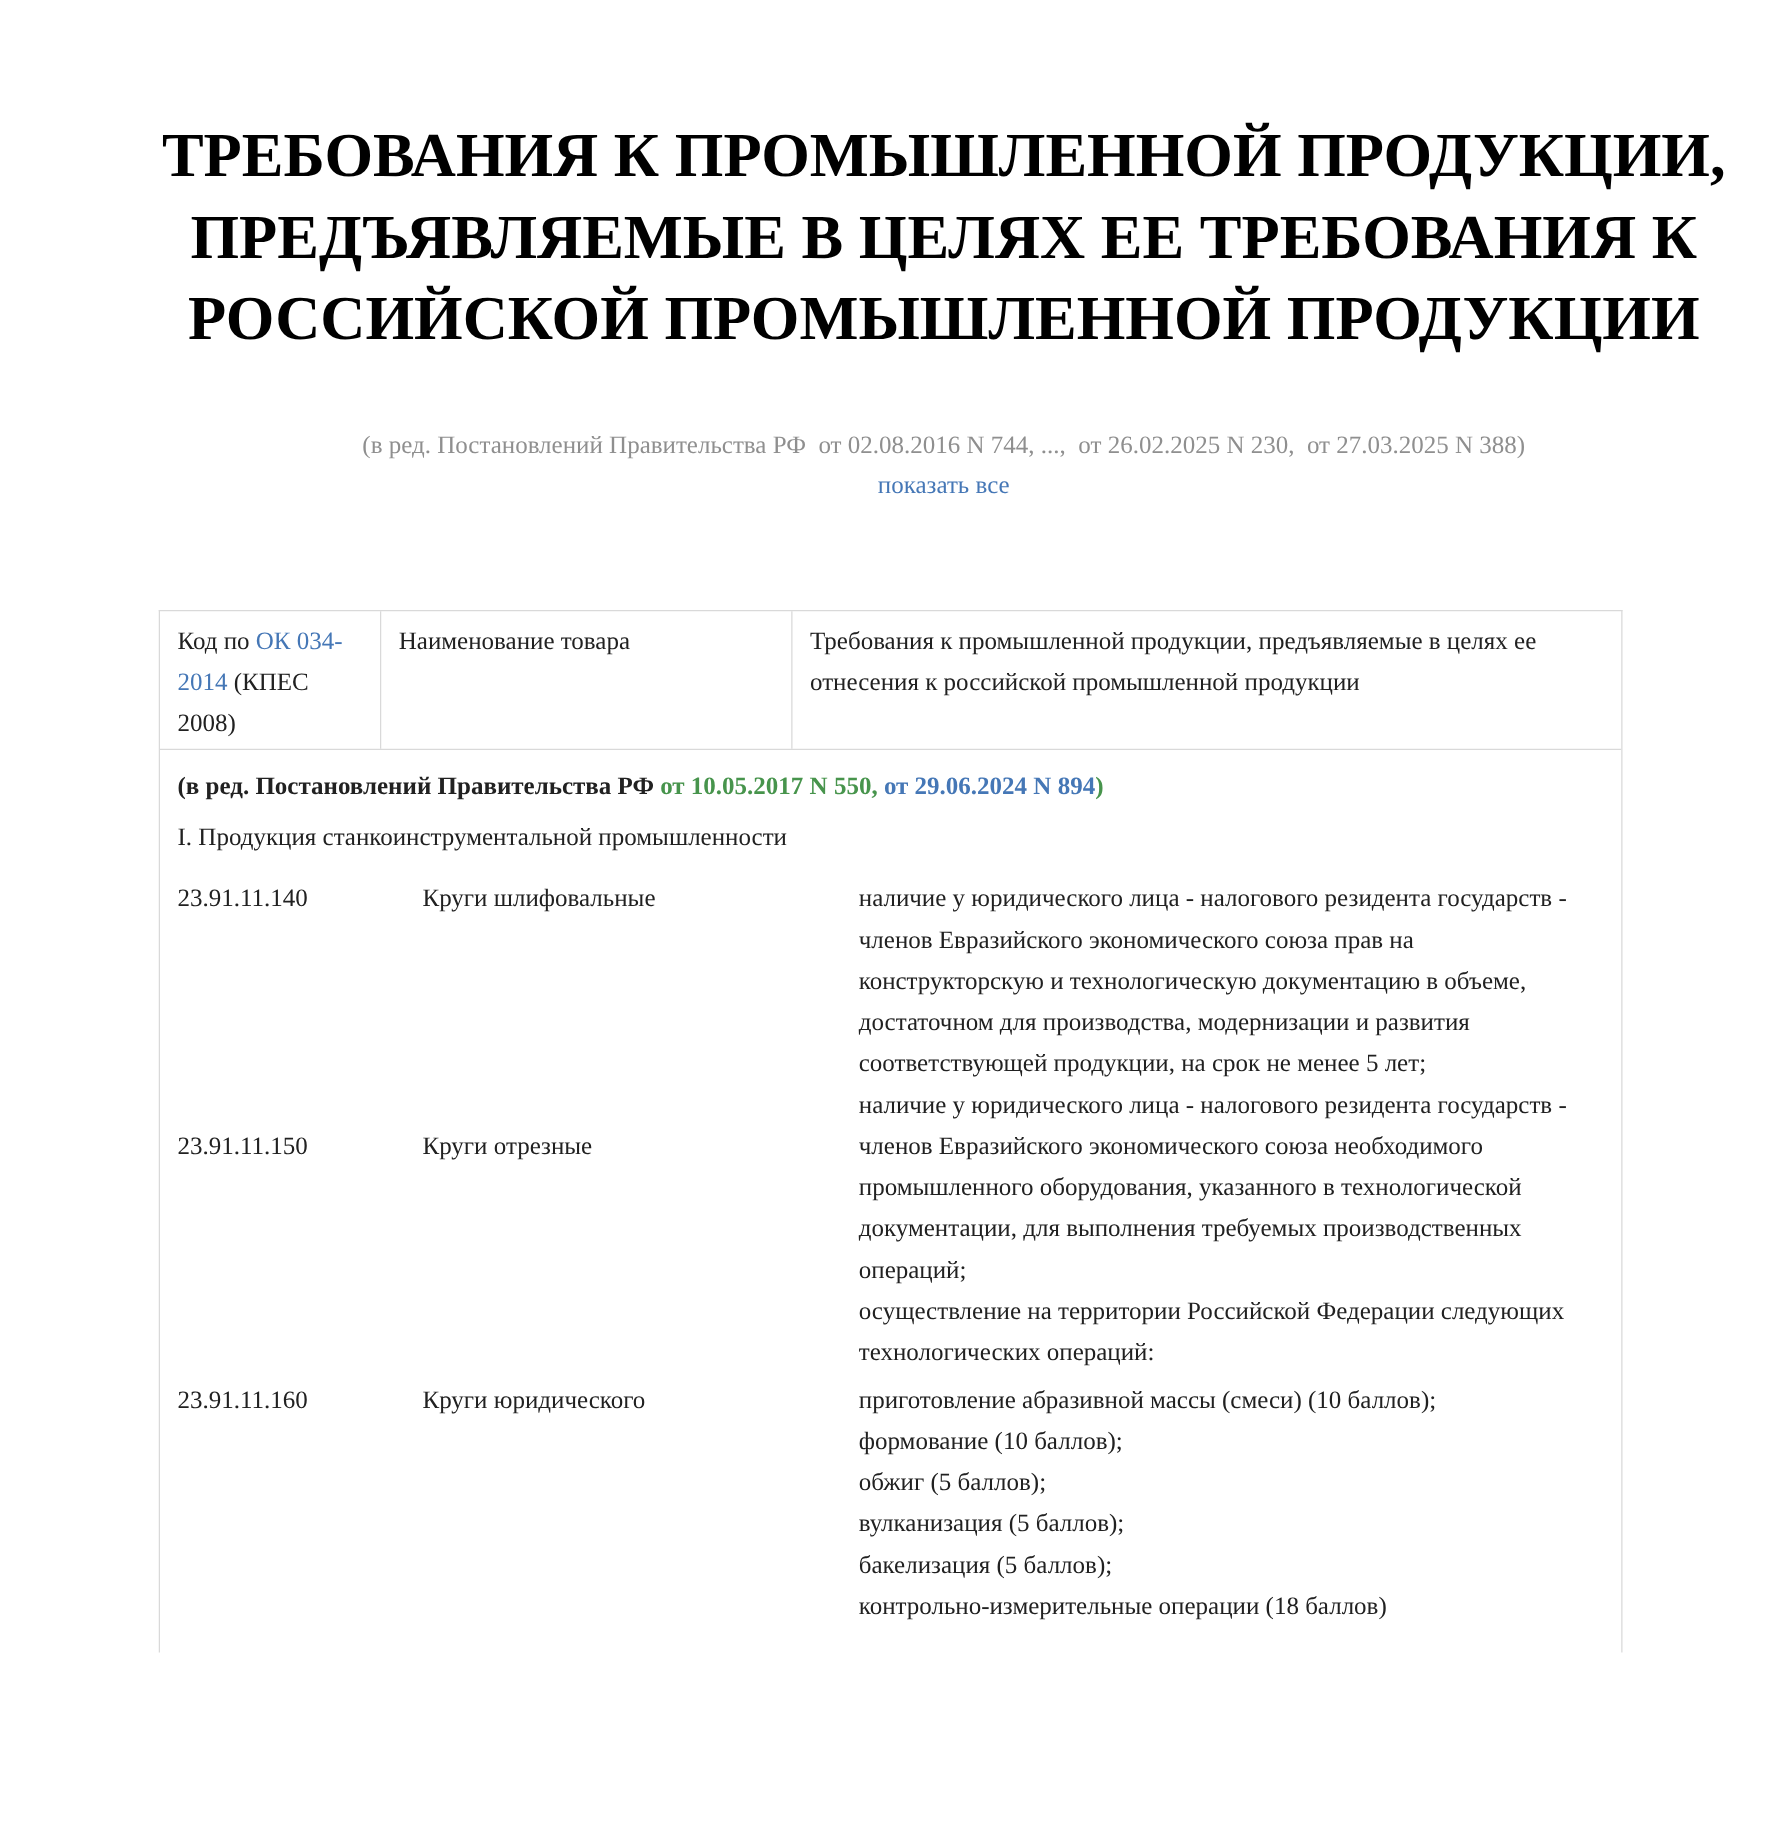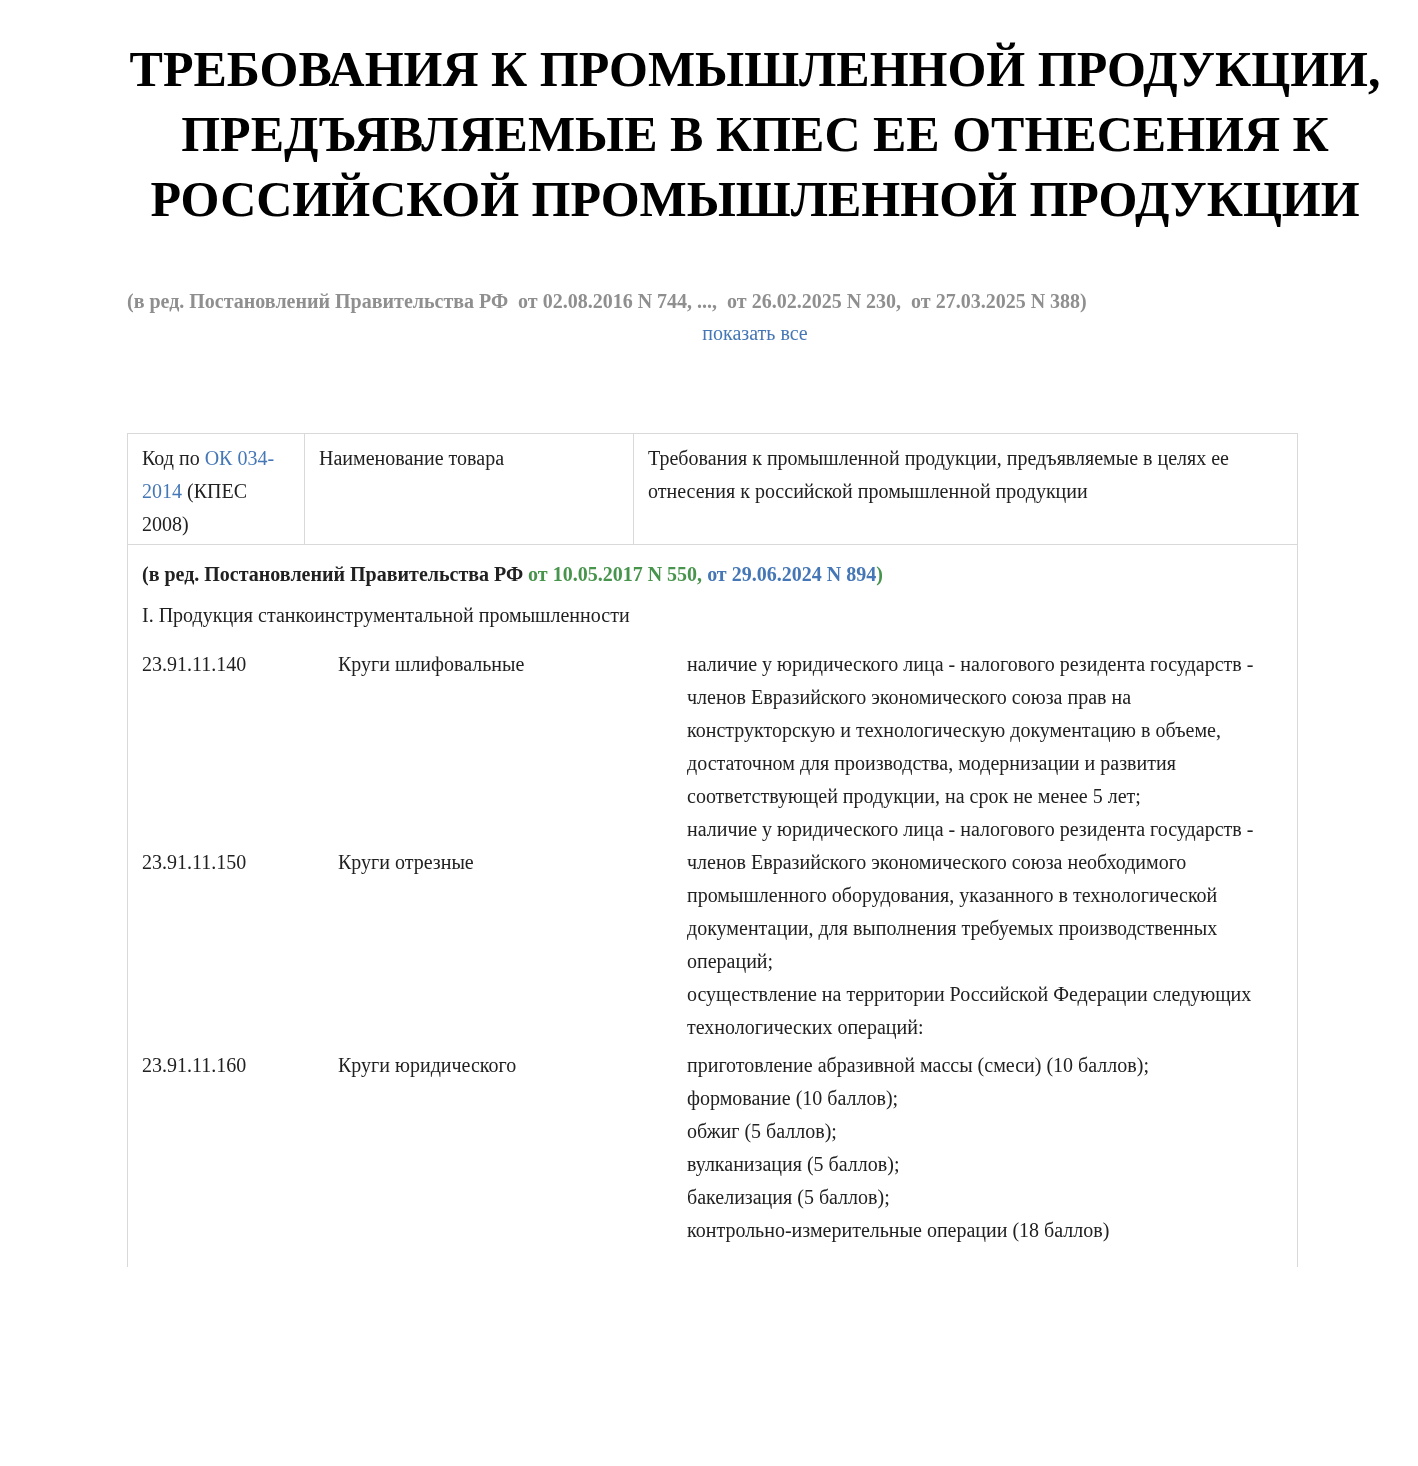--- a/index.html
+++ b/index.html
@@ -1,22 +1,22 @@
 <!DOCTYPE html>
 <html lang="ru" style="--ink: #212121; --blue: #4577b6; --green: #47944c; --muted: #8f8f8f; --border: #d9d9d9;"><head>
 <meta charset="utf-8">
 <style>
   html,body{margin:0;padding:0;background:#fff;}
   .page{
     position:relative;width:1418px;height:1466px;overflow:hidden;background:#fff;
     font-family:"Liberation Serif","DejaVu Serif",serif;color:var(--ink,#212121);
   }
   .content{margin-left:127px;width:1256px;}
-  .title{margin-top:37px;text-align:center;font-size:50px;line-height:65px;color:#000;}
-  .subtitle{margin-top:56px;text-align:left;font-size:20px;line-height:26px;color:var(--muted,#8f8f8f);white-space:pre-wrap;font-weight:bold;}
+  .title{margin-top:92px;text-align:center;font-size:50px;line-height:65px;color:#000;}
+  .subtitle{margin-top:56px;text-align:center;font-size:20px;line-height:26px;color:var(--muted,#8f8f8f);white-space:pre-wrap;}
   .showall{margin-top:4px;text-align:center;font-size:20px;line-height:30px;}
   .showall a{color:var(--blue,#4577b6);text-decoration:none;cursor:pointer;}
   .doc-table{
     margin-top:85px;width:1171px;box-sizing:border-box;
     border:1px solid var(--border,#d9d9d9);border-bottom:none;
     font-size:20px;line-height:33px;
   }
   .hrow{display:grid;grid-template-columns:176px 329px 1fr;border-bottom:1px solid var(--border,#d9d9d9);}
   .hcell{padding:8px 14px 3px;box-sizing:border-box;}
   .hcell + .hcell{border-left:1px solid var(--border,#d9d9d9);}
@@ -39,21 +39,21 @@
 </style>
 </head>
 <body>
 
 <div class="page">
   <div class="content">
 
     <h1 class="title">
 
     <div>ТРЕБОВАНИЯ К ПРОМЫШЛЕННОЙ ПРОДУКЦИИ,</div>
-        <div>ПРЕДЪЯВЛЯЕМЫЕ В КПЕС ЕЕ ОТНЕСЕНИЯ К</div>
+        <div>ПРЕДЪЯВЛЯЕМЫЕ В ЦЕЛЯХ ЕЕ ТРЕБОВАНИЯ К</div>
         <div>РОССИЙСКОЙ ПРОМЫШЛЕННОЙ ПРОДУКЦИИ</div>
       </h1>
 
     <div class="subtitle">(в ред. Постановлений Правительства РФ&nbsp; от 02.08.2016 N 744, ...,&nbsp; от 26.02.2025 N 230,&nbsp; от 27.03.2025 N 388)</div>
 
     <div class="showall">
       <a>показать все</a>
     </div>
 
     <div class="doc-table">

